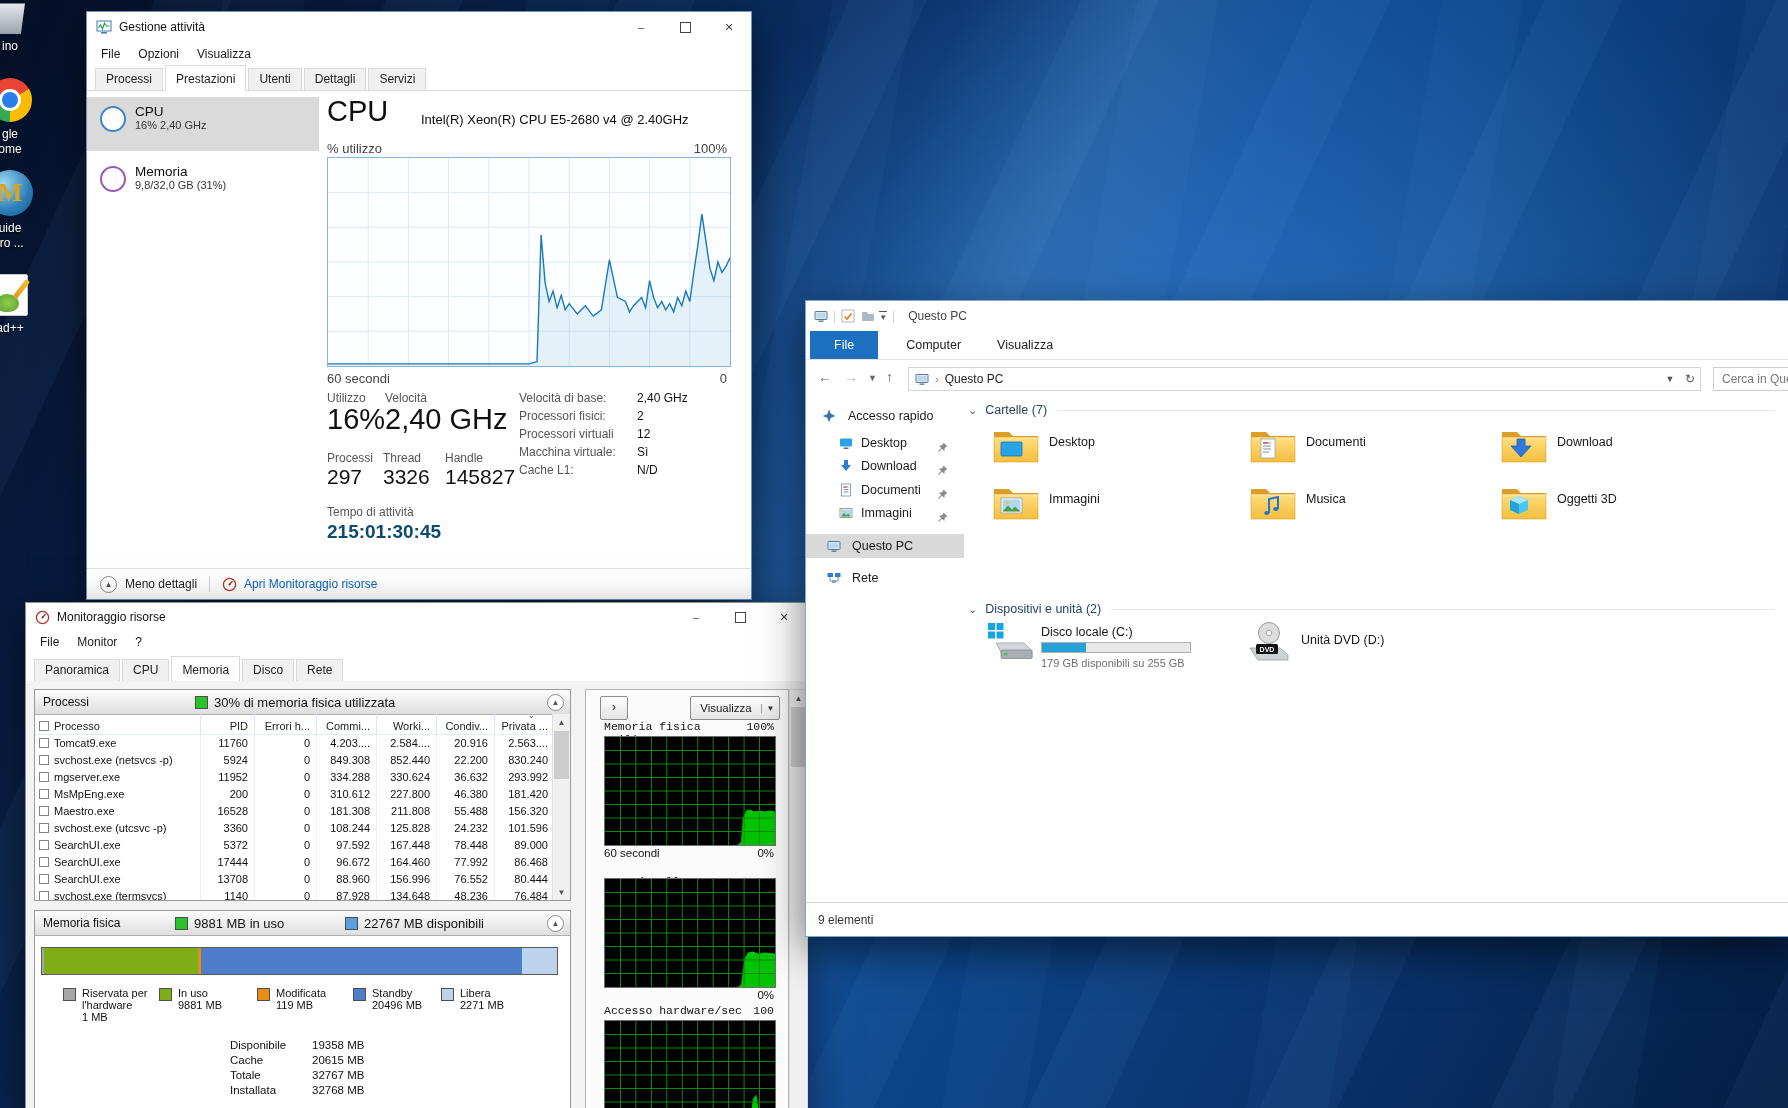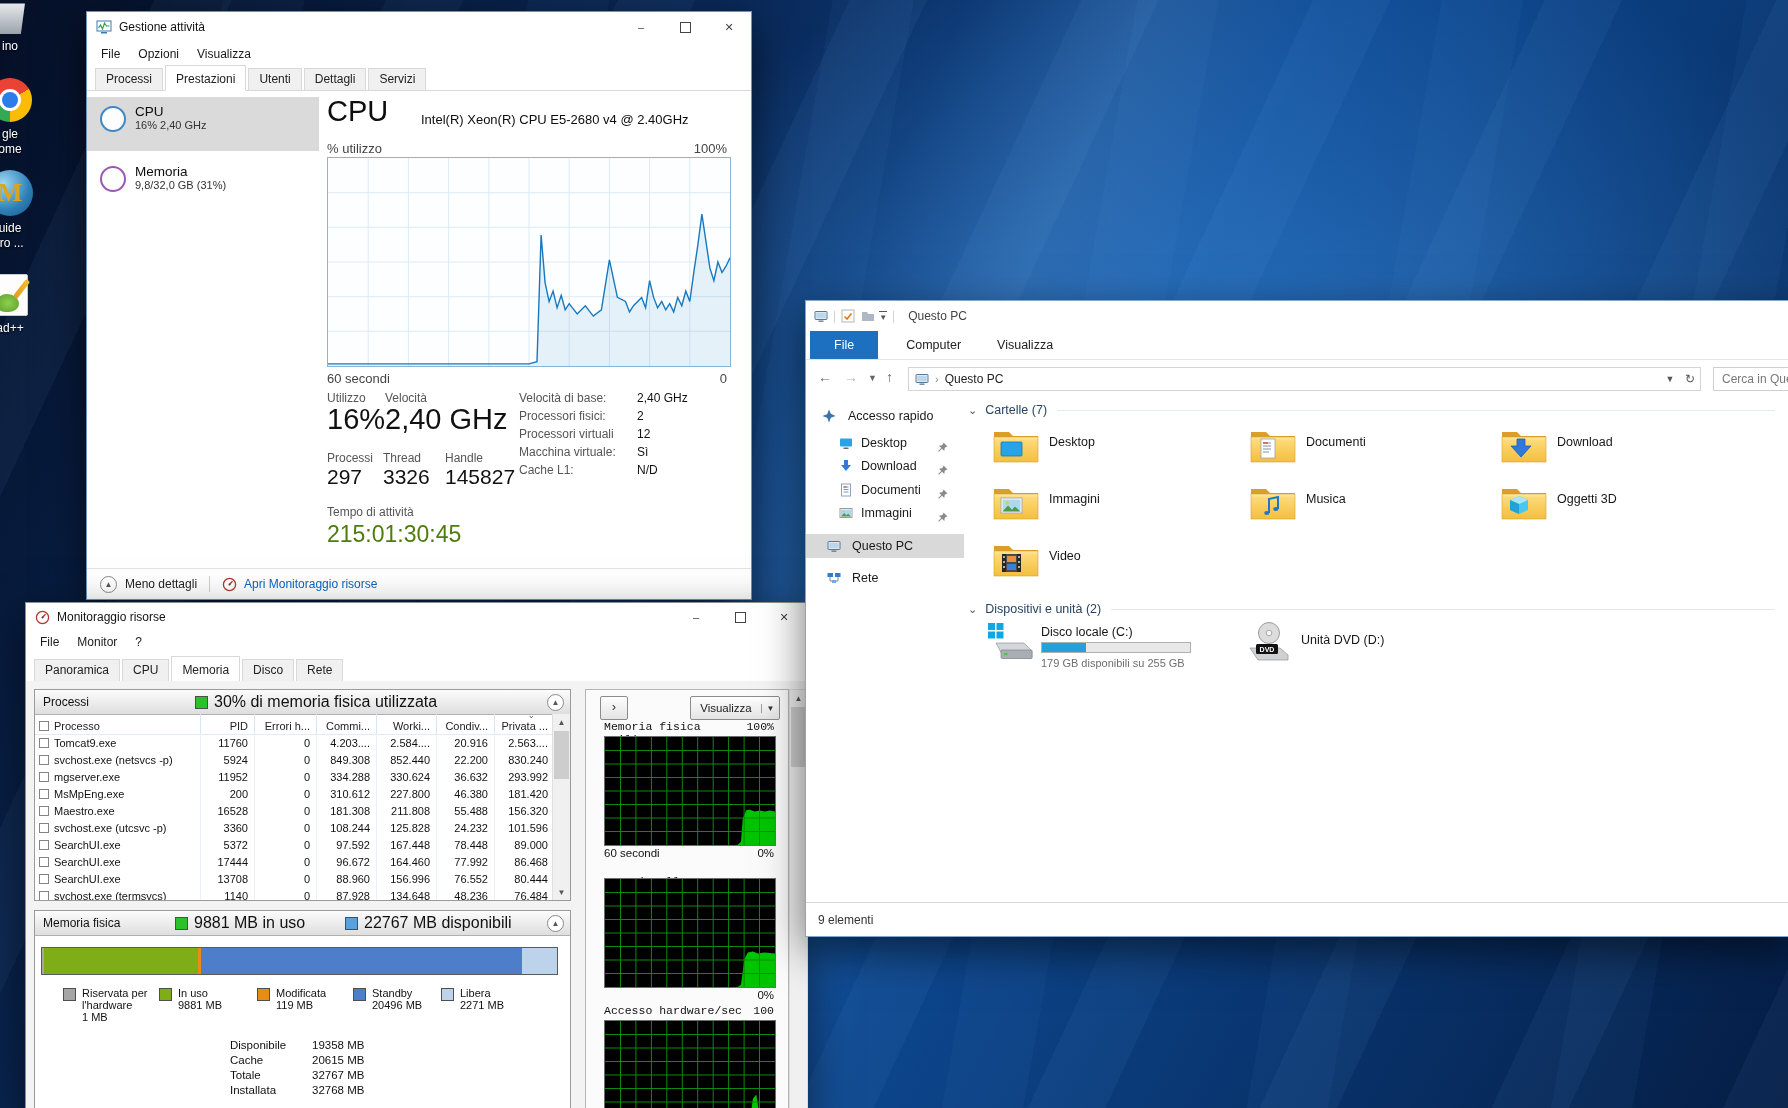--- a/index.html
+++ b/index.html
@@ -39,42 +39,42 @@
   .tm-item .l1{font-size:13.5px;color:#0d0d0d;}
   .tm-item .l2{font-size:11px;color:#333;white-space:nowrap;overflow:hidden;width:178px;}
   .tm-main{position:absolute;left:232px;top:0;right:0;height:100%;}
   .tm-cpu-title{position:absolute;left:8px;top:4px;font-size:29px;font-weight:300;color:#0d0d0d;}
   .tm-cpu-sub{position:absolute;left:102px;top:21px;font-size:13px;color:#0d0d0d;white-space:nowrap;}
   .gl{position:absolute;font-size:13px;color:#444;}
   #tm-graph{position:absolute;left:8px;top:66px;width:402px;height:208px;border:1px solid #88b4d8;background:#fdfeff;}
   .stat-label{position:absolute;font-size:12px;color:#555;text-align:center;}
   .stat-big{position:absolute;font-size:29px;font-weight:300;color:#111;white-space:nowrap;}
   .stat-mid{position:absolute;font-size:21px;font-weight:300;color:#111;white-space:nowrap;}
-  .stat-sm{position:absolute;font-size:23px;font-weight:400;color:#4d7c0f;white-space:nowrap;}
+  .stat-sm{position:absolute;font-size:19px;font-weight:700;color:#0c4a6e;white-space:nowrap;}
   #tm-details{position:absolute;left:200px;top:300px;width:220px;}
   .tm-drow{height:18px;font-size:12px;white-space:nowrap;}
   .tm-drow .dl{display:inline-block;width:118px;color:#555;}
   .tm-drow .dv{color:#111;}
   .tm-footer{position:absolute;left:0;right:0;bottom:0;height:30px;border-top:1px solid #e2e2e2;display:flex;align-items:center;background:#fff;}
   .chevcircle{width:15px;height:15px;border:1px solid #8a8a8a;border-radius:50%;display:flex;align-items:center;justify-content:center;
     font-size:8px;color:#555;margin-left:13px;flex:none;}
   .tm-footer .flabel{font-size:12px;color:#222;margin-left:8px;}
   .vdiv{width:1px;height:16px;background:#d0d0d0;margin:0 12px;}
   .tm-link{font-size:12px;color:#0a64c4;margin-left:7px;}
 
   
   .rm{left:25px;top:602px;width:780px;height:520px;border:1px solid #8f8f8f;}
   .rm .titlebar{height:28px;}
   .rm .menubar{height:22px;}
   .rm .tabstrip{height:28px;}
   .rm-content{position:absolute;left:0;top:78px;right:0;bottom:0;background:#f3f3f3;}
   .panel{position:absolute;background:#fff;border:1px solid #9a9a9a;box-sizing:border-box;overflow:hidden;}
   .phead{position:relative;height:24px;background:linear-gradient(#fcfcfc,#dedede);border-bottom:1px solid #b0b0b0;
     display:flex;align-items:center;font-size:12px;color:#111;padding-left:8px;}
-  .ph-status{position:absolute;display:flex;align-items:center;font-size:16px;color:#111;}
+  .ph-status{position:absolute;display:flex;align-items:center;font-size:13px;color:#111;}
   .sw{width:13px;height:13px;border:1px solid #4e4e4e;margin-right:6px;flex:none;box-sizing:border-box;}
   .collapsebtn{position:absolute;right:6px;top:4px;width:15px;height:15px;border:1px solid #8a8a8a;border-radius:50%;
     display:flex;align-items:center;justify-content:center;font-size:8px;color:#555;background:#fff;}
   #rm-proc{left:8px;top:8px;width:537px;height:212px;}
   .rm-thead{position:absolute;left:0;top:24px;right:17px;height:20px;display:grid;
     grid-template-columns:166px 54px 62px 60px 60px 58px 60px;font-size:11px;color:#222;border-bottom:1px solid #e0ecf7;}
   .rm-thead .th{border-right:1px solid #d7e6f4;padding:3px 6px 0 4px;display:flex;align-items:center;position:relative;overflow:hidden;white-space:nowrap;}
   .sortglyph{position:absolute;top:-4px;left:55%;font-size:9px;color:#666;}
   .rm-rows{position:absolute;left:0;top:44px;right:17px;bottom:0;overflow:hidden;}
   .rm-tr{display:grid;grid-template-columns:166px 54px 62px 60px 60px 58px 60px;height:17px;font-size:11px;color:#111;}
@@ -847,38 +847,20 @@
         <div class="tile" style="left: 537px; top: 87px; text-decoration: underline;">
           <div class="tile-ic"><svg viewBox="0 0 46 36" width="46" height="36">
               <path d="M1 5h15l4 4h25v26H1z" fill="#dc9e28"></path>
               <rect x="1" y="10" width="44" height="25" fill="url(#fg)" stroke="#d8a02b" stroke-width=".6"></rect>
               <path d="M18 12l9 4v10l-9 4-9-4V16z" fill="#49c7ef"></path>
               <path d="M18 12l9 4-9 4-9-4z" fill="#a7e6fa"></path>
               <path d="M18 20v10l-9-4V16z" fill="#21a3d8"></path>
             </svg></div>
           <div class="tile-lb" style="left: 56px;">Oggetti 3D</div>
         </div>
-        <div class="tile" style="left: 29px; top: 144px;">
-          <div class="tile-ic"><svg viewBox="0 0 46 36" width="46" height="36">
-              <path d="M1 5h15l4 4h25v26H1z" fill="#dc9e28"></path>
-              <rect x="1" y="10" width="44" height="25" fill="url(#fg)" stroke="#d8a02b" stroke-width=".6"></rect>
-              <rect x="9" y="13" width="19" height="18" fill="#4a4a4a"></rect>
-              <rect x="9" y="13" width="4" height="18" fill="#262626"></rect>
-              <rect x="24" y="13" width="4" height="18" fill="#262626"></rect>
-              <circle cx="11" cy="16" r="1" fill="#ddd"></circle>
-              <circle cx="11" cy="21" r="1" fill="#ddd"></circle>
-              <circle cx="11" cy="26" r="1" fill="#ddd"></circle>
-              <circle cx="26" cy="16" r="1" fill="#ddd"></circle>
-              <circle cx="26" cy="21" r="1" fill="#ddd"></circle>
-              <circle cx="26" cy="26" r="1" fill="#ddd"></circle>
-              <rect x="14" y="15" width="9" height="6" fill="#e8913c"></rect>
-              <rect x="14" y="23" width="9" height="6" fill="#3b7fd4"></rect>
-            </svg></div>
-          <div class="tile-lb" style="left: 56px;">Video</div>
-        </div>
         <div class="tile" style="left: 20px; top: 224px; width: 250px; height: 58px;">
           <div class="tile-ic"><svg viewBox="0 0 50 40" width="50" height="40">
               <rect x="4" y="2" width="7" height="7" fill="#13a5e6"></rect>
               <rect x="12.5" y="2" width="7" height="7" fill="#13a5e6"></rect>
               <rect x="4" y="10.5" width="7" height="7" fill="#13a5e6"></rect>
               <rect x="12.5" y="10.5" width="7" height="7" fill="#13a5e6"></rect>
               <path d="M12 22h28l8 8v7H20z" fill="#d4d7da" stroke="#91979e" stroke-width=".7"></path>
               <rect x="17" y="29" width="31" height="8.5" rx="1" fill="#a9aeb4" stroke="#7f858c" stroke-width=".7"></rect>
               <rect x="20" y="32" width="3.5" height="2.2" fill="#43c94f"></rect>
             </svg></div>

